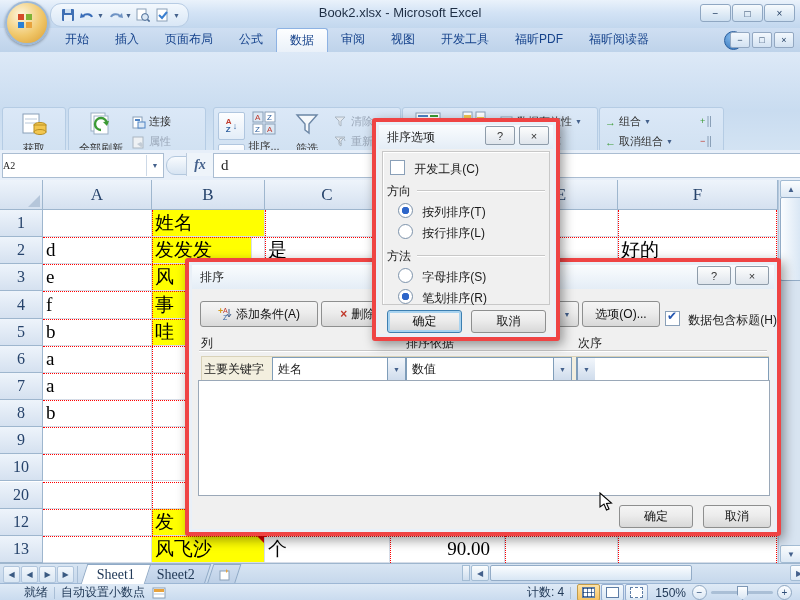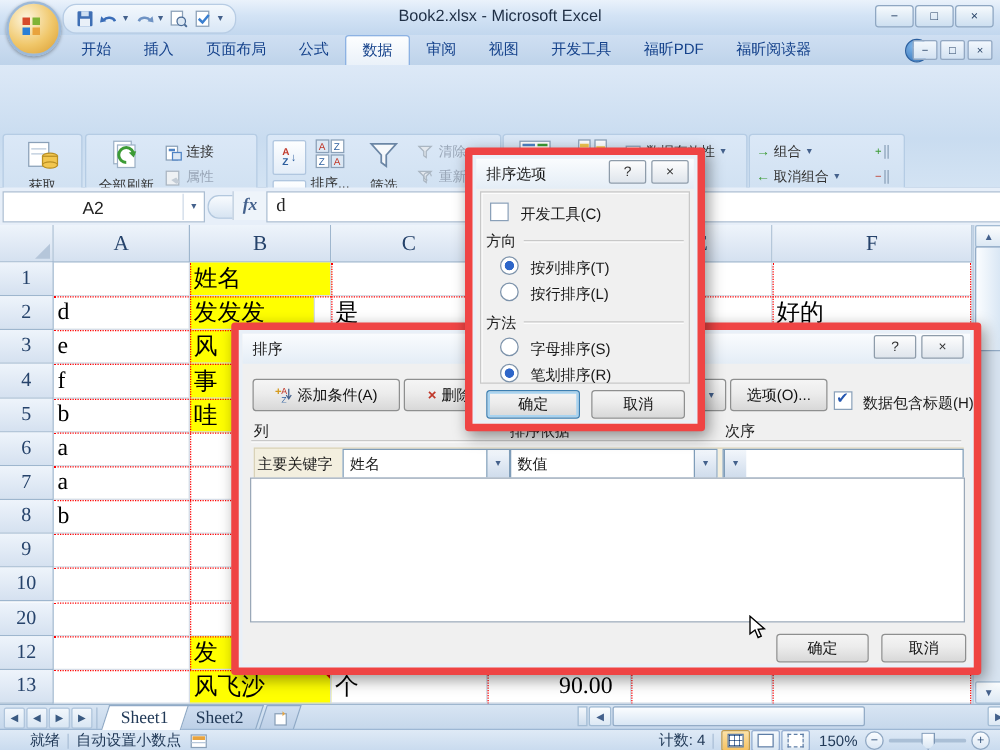--- a/index.html
+++ b/index.html
@@ -62,22 +62,22 @@
   .azcol{display:flex;flex-direction:column;font-size:8px;font-weight:bold;line-height:8px}
   .azdown{font-size:9px;color:#2c5e9e}
   .launcher{position:absolute;right:2px;bottom:2px;width:11px;height:11px;
     border:1px solid #9db6d2;border-radius:2px;background:#dce8f5;font-size:7px;
     color:#44618c;display:flex;align-items:center;justify-content:center}
   
   #formulabar{left:0;top:150px;width:800px;height:30px;background:#e7eff9;
     border-bottom:1px solid #9eb6ce}
   #namebox{left:2px;top:153px;width:160px;height:23px;background:#fff;
     border:1px solid #aabdd2;display:flex;align-items:center}
-  #namebox .nb-text{flex:1;text-align:center;font-family:Liberation Sans, sans-serif;
-    font-size:14px}
+  #namebox .nb-text{flex:1;font-family:Liberation Serif, serif;
+    font-size:10px}
   #nb-drop{width:16px;height:21px;display:flex;align-items:center;justify-content:center;
     font-size:7px;color:#44618c;border-left:1px solid #cdd9e7}
   #fb-capsule{left:166px;top:156px;width:38px;height:17px;border-radius:9px;
     background:linear-gradient(#f8fbfe,#d7e4f2);border:1px solid #b3c8de}
   #fx-btn{left:186px;top:153px;width:26px;height:23px;display:flex;align-items:center;
     justify-content:center;font-family:"Liberation Serif","DejaVu Serif",serif;
     font-style:italic;font-weight:bold;color:#44618c;font-size:14px;
     border-left:1px solid #bccbdd;background:#eef4fa}
   #fb-content{left:213px;top:153px;width:585px;height:23px;background:#fff;
     border:1px solid #aabdd2;display:flex;align-items:center;padding-left:7px;
@@ -152,21 +152,21 @@
     repeating-linear-gradient(#5d7da6 0 1px,transparent 1px 4px);background-blend-mode:multiply}
   #zoom-minus,#zoom-plus{width:13px;height:13px;border-radius:50%;border:1px solid #8fa7c2;
     background:linear-gradient(#fbfdff,#dbe7f4);font-size:10px;color:#2f4f79;
     display:flex;align-items:center;justify-content:center;line-height:10px}
   #zoom-track{width:62px;height:3px;background:#aabfd6;border-radius:2px;margin:0 4px;
     position:relative}
   #zoom-thumb{position:absolute;left:26px;top:-5px;width:9px;height:12px;
     background:linear-gradient(#fdfeff,#d9e6f3);border:1px solid #7d97b5;
     clip-path:polygon(0 0,100% 0,100% 62%,50% 100%,0 62%)}
   
-  .dlg{position:absolute;background:#f0f0f0;border:6px solid #ef4444;border-radius:3px;
+  .dlg{position:absolute;background:#f0f0f0;border:4px solid #ef4444;border-radius:3px;
     box-shadow:3px 4px 12px rgba(0,0,0,.4), inset 0 0 0 3px #e9f0f8;font-size:12px;color:#1a1a1a}
   .dlg-title{position:absolute;left:3px;top:3px;right:3px;height:24px;
     background:linear-gradient(#fafcfe,#e4edf6);display:flex;align-items:center;
     padding-left:8px;font-size:12px;color:#1a1a1a}
   .dlg-btns{position:absolute;top:4px;display:flex;gap:4px}
   .dlg-tbtn{width:32px;height:17px;border:1px solid #8e9caa;border-radius:2px;
     background:linear-gradient(#fdfdfd,#dfe5ec);display:flex;align-items:center;
     justify-content:center;font-size:11px;color:#333}
   .btn3d{position:absolute;border:1px solid #8e8f8f;border-radius:3px;text-align:center;
     background:linear-gradient(#f5f5f5,#ececec 45%,#d8d8d8);display:flex;align-items:center;

